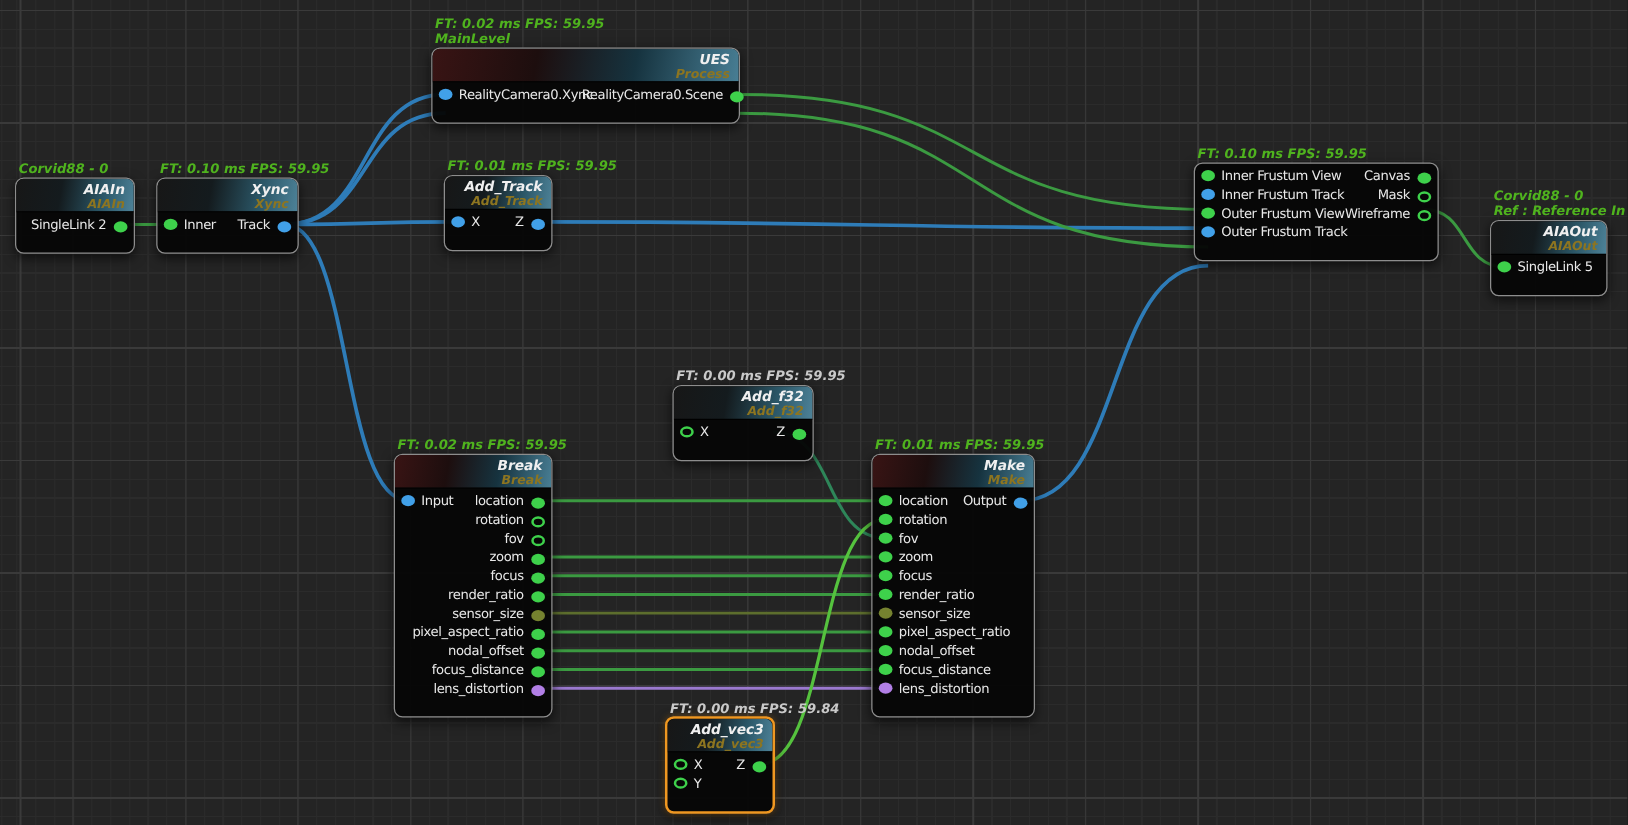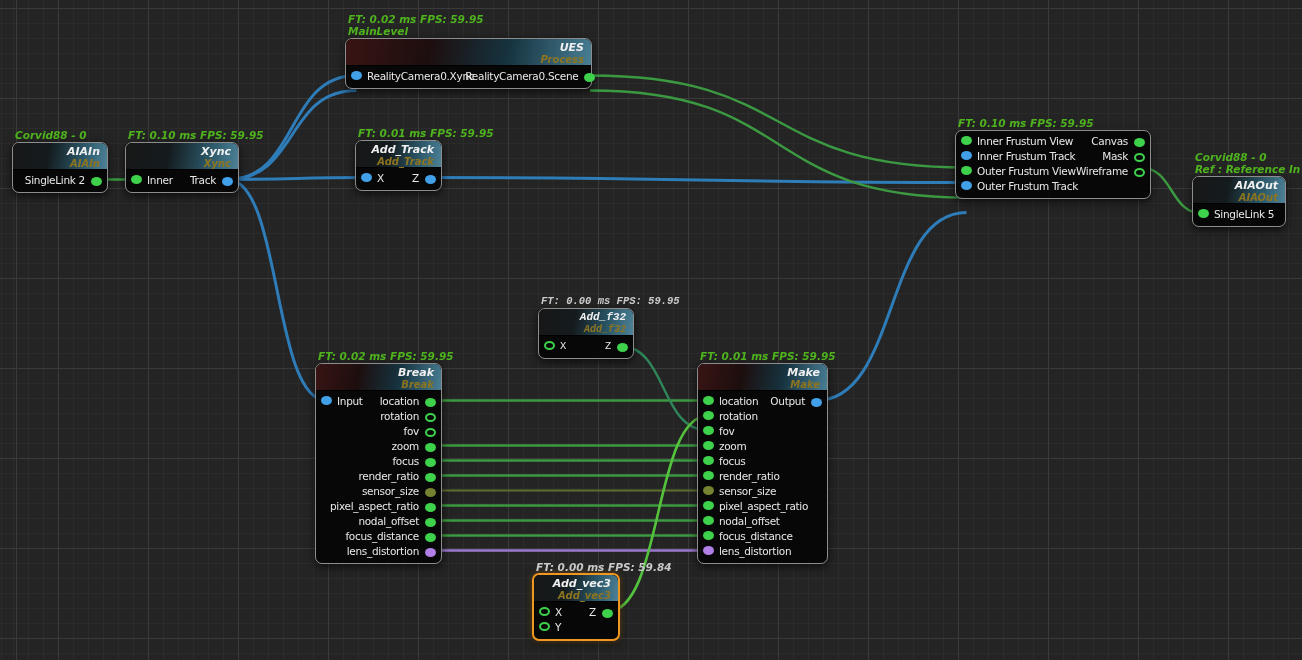--- a/index.html
+++ b/index.html
@@ -13,21 +13,21 @@
     background-position:58px 8px,58px 8px,13px 8px,13px 8px;
     background-color:#242424;
     font-family:"DejaVu Sans",sans-serif;
   }
   #wires{position:absolute;left:0;top:0;z-index:1;}
   .node{
     position:absolute;z-index:2;box-sizing:border-box;
     background:rgba(6,6,6,.96);
     border:1px solid #8d8d8d;border-radius:7px;
     box-shadow:0 3px 9px rgba(0,0,0,.65);
-    padding-bottom:5px;
+    padding-bottom:15px;
   }
   .node.selected{border:2px solid #ef9721;box-shadow:0 0 6px rgba(239,151,33,.35),0 3px 9px rgba(0,0,0,.65);}
   .hdr{
     height:27px;border-radius:6px 6px 0 0;padding:2px 7px 0 7px;box-sizing:border-box;
     border-bottom:1px solid #000;
     text-align:right;
   }
   .hdr.red-blue{background:linear-gradient(100deg,#391414 0%,#1d0e0e 34%,#16333f 66%,#487e94 100%);}
   .hdr.blue{background:linear-gradient(100deg,#171717 0%,#141b1e 38%,#2a5565 72%,#4d8298 100%);}
   .title{font-size:11px;font-weight:bold;font-style:italic;color:#f0f0f0;line-height:13px;white-space:nowrap;}
@@ -207,21 +207,21 @@
         </div>
         <div class="rows">
           <div class="row">
             <div class="grp-in">
               <span class="pin" style="background: rgb(62, 209, 75);"></span>
               <span class="plabel">SingleLink 5</span>
             </div>
           </div>
         </div>
       </div>
-      <div class="node" style="left: 538px; top: 308px; width: 96px; font-family: Liberation Mono, monospace;">
+      <div class="node" style="left: 538px; top: 308px; width: 113px;">
         <div class="ann">
           <div class="ann-line ann-gray">FT: 0.00 ms FPS: 59.95</div>
         </div>
         <div class="hdr blue">
           <div class="title">Add_f32</div>
           <div class="subtitle">Add_f32</div>
         </div>
         <div class="rows">
           <div class="row">
             <div class="grp-in">

